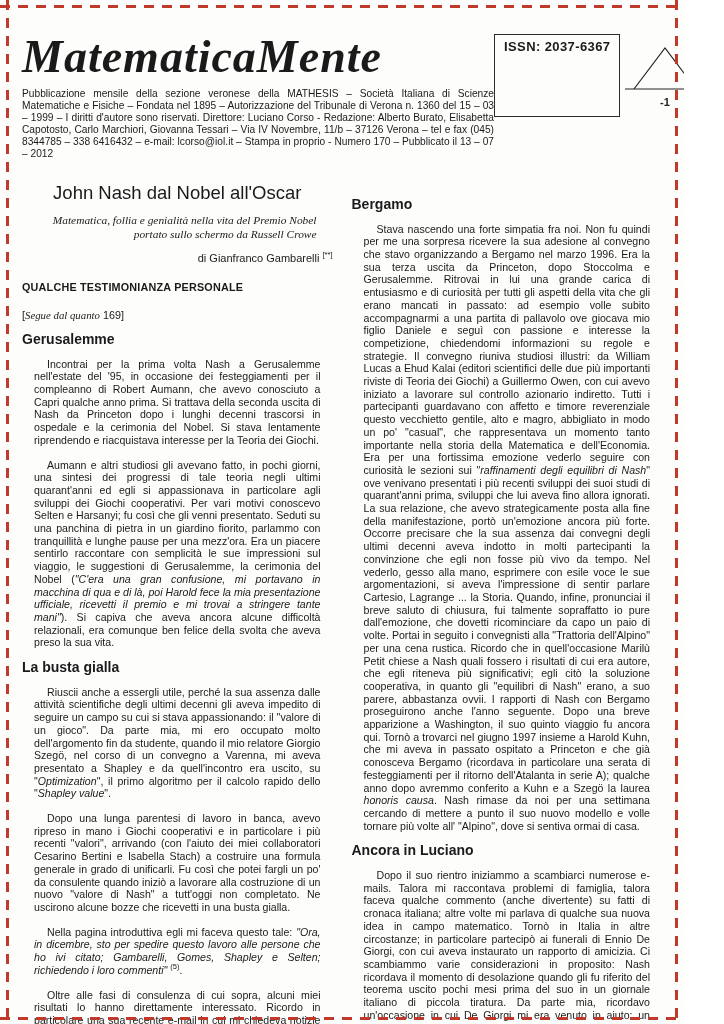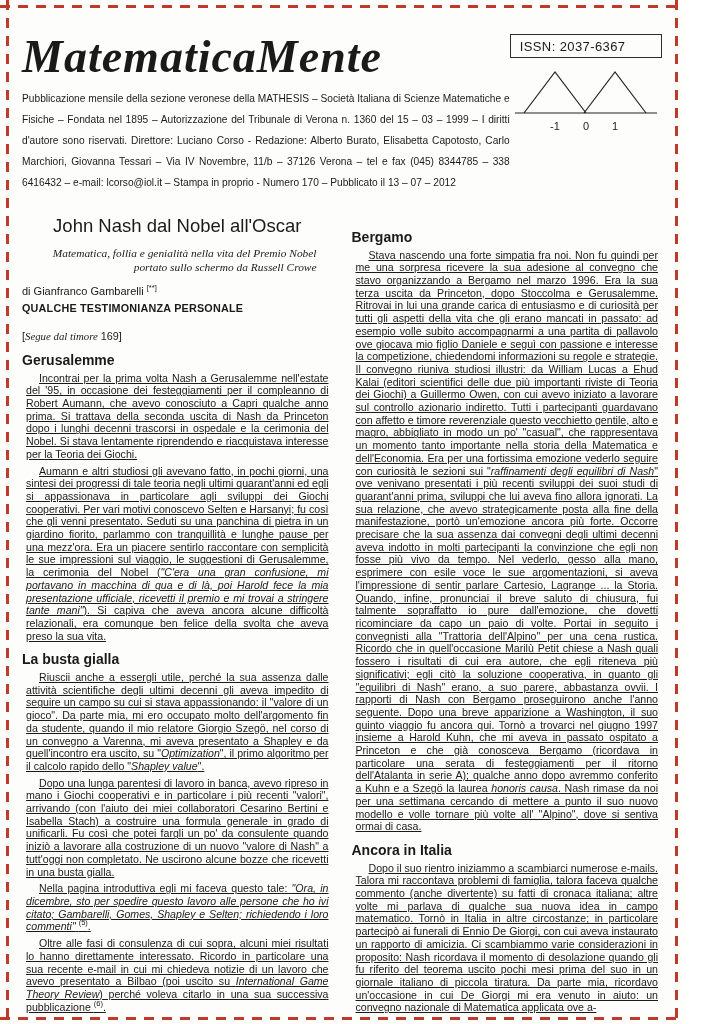--- a/index.html
+++ b/index.html
@@ -37,24 +37,24 @@
     font-family: "Liberation Serif", serif;
     font-style: italic;
     font-weight: bold;
     font-size: 46px;
     line-height: 1.02;
     letter-spacing: 1px;
     margin: 0 0 7px 0;
   }
   .pub-info {
     font-size: 10.2px;
-    line-height: 21px;
+    line-height: 12px;
     text-align: justify;
   }
-  .header-right { width: 168px; display: flex; flex-direction: column; }
+  .header-right { width: 168px; display: flex; flex-direction: row; font-weight: bold; }
   .issn-box {
     border: 1.5px solid #2b2b2b;
     padding: 4px 9px 3px 9px;
     font-size: 13px;
     letter-spacing: 0.4px;
     white-space: nowrap;
   }
   .logo-wrap { display: flex; justify-content: center; margin-top: 3px; }
 
   
@@ -62,40 +62,40 @@
   .col {
     flex: 1;
     min-width: 0;
     text-align: justify;
     font-size: 10.6px;
     line-height: 12.7px;
     hyphens: auto;
     -webkit-hyphens: auto;
   }
   .col-right { padding-top: 15px; }
-  .para { margin: 4px; text-indent: 13px; text-decoration: underline; }
+  .para { margin: 12px; text-indent: 13px; }
   .subhead { font-size: 14px; font-weight: bold; margin: 11px 0 5px 0; text-indent: 0; text-align: left; }
   sup { font-size: 7.5px; line-height: 0; vertical-align: super; }
 
   .article-title {
     font-size: 18.5px;
     font-weight: 400;
     text-align: center;
     margin: 10px 0 11px 0;
     line-height: 1.15;
   }
   .article-subtitle {
     font-family: "Liberation Serif", serif;
     font-style: italic;
     font-size: 11.4px;
     line-height: 13.8px;
     text-align: right;
     margin: 0 16px 10px 16px;
   }
-  .byline { text-align: left; font-size: 11px; margin: 0 0 5px 0; }
+  .byline { text-align: right; font-size: 11px; margin: 0 0 17px 0; }
   .kicker { font-weight: bold; font-size: 10.8px; margin: 0 0 15px 0; letter-spacing: 0.2px; }
   .continuation { font-size: 10.8px; text-align: left; margin: 2px 0 3px 0; }
   .continuation i, .kicker i { font-family: "Liberation Serif", serif; }
 </style>
 </head>
 <body>
 
 <div class="page">
 
   <div class="edge edge-top"></div>
@@ -122,35 +122,35 @@
       </div>
     </div>
   </div>
 
   <div class="columns">
     <div class="col col-left">
       <h2 class="article-title">John Nash dal Nobel all'Oscar</h2>
       <div class="article-subtitle">Matematica, follia e genialità nella vita del Premio Nobel portato sullo schermo da Russell Crowe</div>
       <div class="byline"><span>di Gianfranco Gambarelli </span><sup>[**]</sup></div>
       <div class="kicker">QUALCHE TESTIMONIANZA PERSONALE</div>
-      <div class="continuation"><span>[</span><i>Segue dal timore</i><span> 169]</span></div>
+      <div class="continuation"><span>[</span><i>Segue dal quanto</i><span> 169]</span></div>
       <div>
           <h3 class="subhead">Gerusalemme</h3>
           <p class="para"><span>Incontrai per la prima volta Nash a Gerusalemme nell'estate del '95, in occasione dei festeggiamenti per il compleanno di Robert Aumann, che avevo conosciuto a Capri qualche anno prima. Si trattava della seconda uscita di Nash da Princeton dopo i lunghi decenni trascorsi in ospedale e la cerimonia del Nobel. Si stava lentamente riprendendo e riacquistava interesse per la Teoria dei Giochi.</span></p>
           <p class="para"><span>Aumann e altri studiosi gli avevano fatto, in pochi giorni, una sintesi dei progressi di tale teoria negli ultimi quarant'anni ed egli si appassionava in particolare agli sviluppi dei Giochi cooperativi. Per vari motivi conoscevo Selten e Harsanyi; fu così che gli venni presentato. Seduti su una panchina di pietra in un giardino fiorito, parlammo con tranquillità e lunghe pause per una mezz'ora. Era un piacere sentirlo raccontare con semplicità le sue impressioni sul viaggio, le suggestioni di Gerusalemme, la cerimonia del Nobel (</span><i>"C'era una gran confusione, mi portavano in macchina di qua e di là, poi Harold fece la mia presentazione ufficiale, ricevetti il premio e mi trovai a stringere tante mani"</i><span>). Si capiva che aveva ancora alcune difficoltà relazionali, era comunque ben felice della svolta che aveva preso la sua vita.</span></p>
           <h3 class="subhead">La busta gialla</h3>
           <p class="para"><span>Riuscii anche a essergli utile, perché la sua assenza dalle attività scientifiche degli ultimi decenni gli aveva impedito di seguire un campo su cui si stava appassionando: il "valore di un gioco". Da parte mia, mi ero occupato molto dell'argomento fin da studente, quando il mio relatore Giorgio Szegö, nel corso di un convegno a Varenna, mi aveva presentato a Shapley e da quell'incontro era uscito, su "</span><i>Optimization</i><span>", il primo algoritmo per il calcolo rapido dello "</span><i>Shapley value</i><span>".</span></p>
           <p class="para"><span>Dopo una lunga parentesi di lavoro in banca, avevo ripreso in mano i Giochi cooperativi e in particolare i più recenti "valori", arrivando (con l'aiuto dei miei collaboratori Cesarino Bertini e Isabella Stach) a costruire una formula generale in grado di unificarli. Fu così che potei fargli un po' da consulente quando iniziò a lavorare alla costruzione di un nuovo "valore di Nash" a tutt'oggi non completato. Ne uscirono alcune bozze che ricevetti in una busta gialla.</span></p>
           <p class="para"><span>Nella pagina introduttiva egli mi faceva questo tale: </span><i>"Ora, in dicembre, sto per spedire questo lavoro alle persone che ho ivi citato; Gambarelli, Gomes, Shapley e Selten; richiedendo i loro commenti"</i><span> </span><sup>(5)</sup><span>.</span></p>
           <p class="para"><span>Oltre alle fasi di consulenza di cui sopra, alcuni miei risultati lo hanno direttamente interessato. Ricordo in particolare una sua recente e-mail in cui mi chiedeva notizie di un lavoro che avevo presentato a Bilbao (poi uscito su </span><i>International Game Theory Review</i><span>) perché voleva citarlo in una sua successiva pubblicazione </span><sup>(6)</sup><span>.</span></p>
         </div>
     </div>
     <div class="col col-right">
       <div>
           <h3 class="subhead">Bergamo</h3>
           <p class="para"><span>Stava nascendo una forte simpatia fra noi. Non fu quindi per me una sorpresa ricevere la sua adesione al convegno che stavo organizzando a Bergamo nel marzo 1996. Era la sua terza uscita da Princeton, dopo Stoccolma e Gerusalemme. Ritrovai in lui una grande carica di entusiasmo e di curiosità per tutti gli aspetti della vita che gli erano mancati in passato: ad esempio volle subito accompagnarmi a una partita di pallavolo ove giocava mio figlio Daniele e seguì con passione e interesse la competizione, chiedendomi informazioni su regole e strategie. Il convegno riuniva studiosi illustri: da William Lucas a Ehud Kalai (editori scientifici delle due più importanti riviste di Teoria dei Giochi) a Guillermo Owen, con cui avevo iniziato a lavorare sul controllo azionario indiretto. Tutti i partecipanti guardavano con affetto e timore reverenziale questo vecchietto gentile, alto e magro, abbigliato in modo un po' "casual", che rappresentava un momento tanto importante nella storia della Matematica e dell'Economia. Era per una fortissima emozione vederlo seguire con curiosità le sezioni sui "</span><i>raffinamenti degli equilibri di Nash</i><span>" ove venivano presentati i più recenti sviluppi dei suoi studi di quarant'anni prima, sviluppi che lui aveva fino allora ignorati. La sua relazione, che avevo strategicamente posta alla fine della manifestazione, portò un'emozione ancora più forte. Occorre precisare che la sua assenza dai convegni degli ultimi decenni aveva indotto in molti partecipanti la convinzione che egli non fosse più vivo da tempo. Nel vederlo, gesso alla mano, esprimere con esile voce le sue argomentazioni, si aveva l'impressione di sentir parlare Cartesio, Lagrange ... la Storia. Quando, infine, pronunciai il breve saluto di chiusura, fui talmente sopraffatto io pure dall'emozione, che dovetti ricominciare da capo un paio di volte. Portai in seguito i convegnisti alla "Trattoria dell'Alpino" per una cena rustica. Ricordo che in quell'occasione Marilù Petit chiese a Nash quali fossero i risultati di cui era autore, che egli riteneva più significativi; egli citò la soluzione cooperativa, in quanto gli "equilibri di Nash" erano, a suo parere, abbastanza ovvii. I rapporti di Nash con Bergamo proseguirono anche l'anno seguente. Dopo una breve apparizione a Washington, il suo quinto viaggio fu ancora qui. Tornò a trovarci nel giugno 1997 insieme a Harold Kuhn, che mi aveva in passato ospitato a Princeton e che già conosceva Bergamo (ricordava in particolare una serata di festeggiamenti per il ritorno dell'Atalanta in serie A); qualche anno dopo avremmo conferito a Kuhn e a Szegö la laurea </span><i>honoris causa</i><span>. Nash rimase da noi per una settimana cercando di mettere a punto il suo nuovo modello e volle tornare più volte all' "Alpino", dove si sentiva ormai di casa.</span></p>
-          <h3 class="subhead">Ancora in Italia</h3>
+          <h3 class="subhead">Ancora in Luciano</h3>
           <p class="para"><span>Dopo il suo rientro iniziammo a scambiarci numerose e-mails. Talora mi raccontava problemi di famiglia, talora faceva qualche commento (anche divertente) su fatti di cronaca italiana; altre volte mi parlava di qualche sua nuova idea in campo matematico. Tornò in Italia in altre circostanze; in particolare partecipò ai funerali di Ennio De Giorgi, con cui aveva instaurato un rapporto di amicizia. Ci scambiammo varie considerazioni in proposito: Nash ricordava il momento di desolazione quando gli fu riferito del teorema uscito pochi mesi prima del suo in un giornale italiano di piccola tiratura. Da parte mia, ricordavo un'occasione in cui De Giorgi mi era venuto in aiuto: un convegno nazionale di Matematica applicata ove a-</span></p>
         </div>
     </div>
   </div>
 
 </div>
 
 </body></html>

